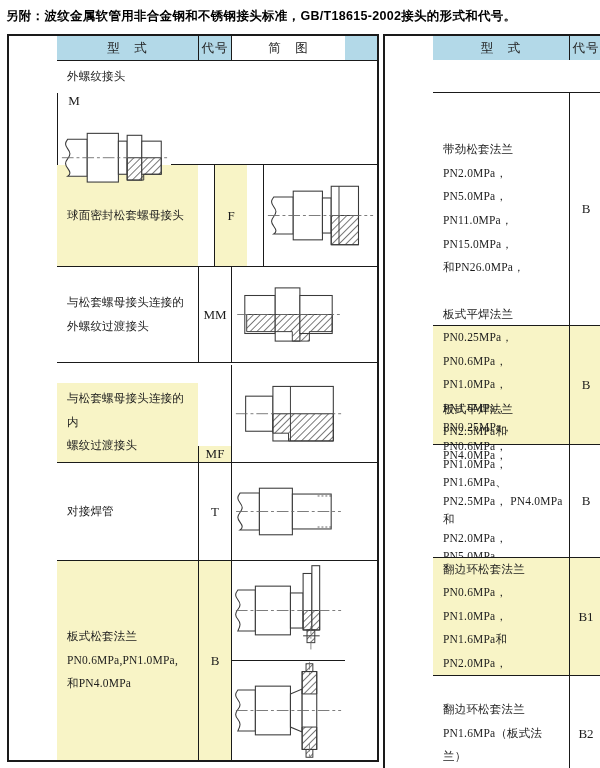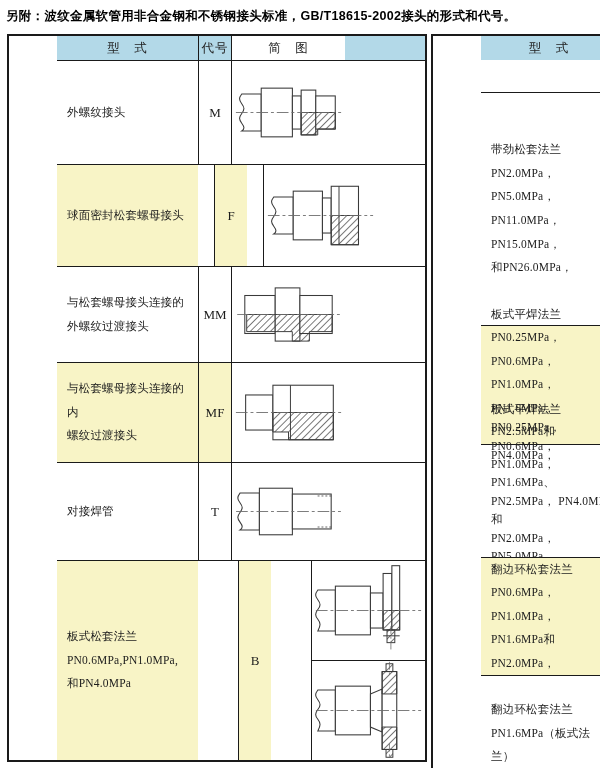--- a/index.html
+++ b/index.html
@@ -50,21 +50,21 @@
 
 <div class="page-title">另附：波纹金属软管用非合金钢和不锈钢接头标准，GB/T18615-2002接头的形式和代号。</div>
 
 <div class="tables">
   <div class="tbl tbl-left" id="tbl-left">
     <div class="hdr">
       <div class="cell c-type">型　式</div>
       <div class="cell c-code">代号</div>
       <div class="cell c-diag">简　图</div>
     </div>
-  <div class="row" style="height: 103px;">
+  <div class="row" style="height: 103px; flex-direction: column;">
         <div class="cell c-type type-cell">
           <div>外螺纹接头</div>
         </div>
         <div class="cell c-code code-cell">M</div>
         <div class="cell c-diag diag-cell">
           <div class="diag-half">
             <svg viewBox="0 0 116 100" preserveAspectRatio="xMidYMid meet">
     <defs>
                 <pattern id="h1" width="5" height="5" patternUnits="userSpaceOnUse" patternTransform="rotate(45)">
       <line x1="0" y1="0" x2="0" y2="5" stroke="#3a3a3a" stroke-width="1.4"></line>
@@ -121,21 +121,21 @@
               </defs>
     <rect x="12" y="30" width="32" height="40" stroke="#3a3a3a" stroke-width="1.1" fill="#fff"></rect>
               <rect x="44" y="22" width="26" height="56" stroke="#3a3a3a" stroke-width="1.1" fill="#fff"></rect>
               <rect x="70" y="30" width="34" height="40" stroke="#3a3a3a" stroke-width="1.1" fill="#fff"></rect>
               <path d="M14 50 H104 V68 H80 V78 H62 V68 H14 Z" stroke="#3a3a3a" stroke-width="1" fill="url(#h3)"></path>
               <line x1="4" y1="50" x2="112" y2="50" stroke="#6a6a6a" stroke-width="0.9" stroke-dasharray="12 3 3 3"></line>
   </svg>
           </div>
         </div>
       </div>
-      <div class="row" style="height: 99px;">
+      <div class="row" style="height: 99px; align-items: flex-end;">
         <div class="cell c-type type-cell hl">
           <div>与松套螺母接头连接的内</div>
           <div>螺纹过渡接头</div>
         </div>
         <div class="cell c-code code-cell hl">MF</div>
         <div class="cell c-diag diag-cell">
           <div class="diag-half">
             <svg viewBox="0 0 116 100" preserveAspectRatio="xMidYMid meet">
     <defs>
                 <pattern id="h4" width="5" height="5" patternUnits="userSpaceOnUse" patternTransform="rotate(45)">
@@ -167,21 +167,21 @@
     <path d="M 28 31 H 8 c-3 4 -3 6 0 10 c3 4 3 6 0 10 c-3 4 -3 6 0 10 c3 4 3 6 0 8 H 28 Z" stroke="#3a3a3a" stroke-width="1.1" fill="#fff"></path>
               <rect x="28" y="26" width="34" height="48" stroke="#3a3a3a" stroke-width="1.1" fill="#fff"></rect>
               <rect x="62" y="32" width="40" height="36" stroke="#3a3a3a" stroke-width="1.1" fill="#fff"></rect>
               <line x1="88" y1="34" x2="102" y2="34" stroke="#3a3a3a" stroke-width="0.8" stroke-dasharray="2 2"></line>
               <line x1="88" y1="66" x2="102" y2="66" stroke="#3a3a3a" stroke-width="0.8" stroke-dasharray="2 2"></line>
               <line x1="4" y1="50" x2="112" y2="50" stroke="#6a6a6a" stroke-width="0.9" stroke-dasharray="12 3 3 3"></line>
   </svg>
           </div>
         </div>
       </div>
-      <div class="row" style="height: 199px; gap: 40px;">
+      <div class="row" style="height: 199px;">
         <div class="cell c-type type-cell hl">
           <div>板式松套法兰</div>
           <div>PN0.6MPa,PN1.0MPa,</div>
           <div>和PN4.0MPa</div>
         </div>
         <div class="cell c-code code-cell hl">B</div>
         <div class="cell c-diag diag-cell">
           <div class="diag-half">
             <svg viewBox="0 0 116 100" preserveAspectRatio="xMidYMid meet">
     <defs>

